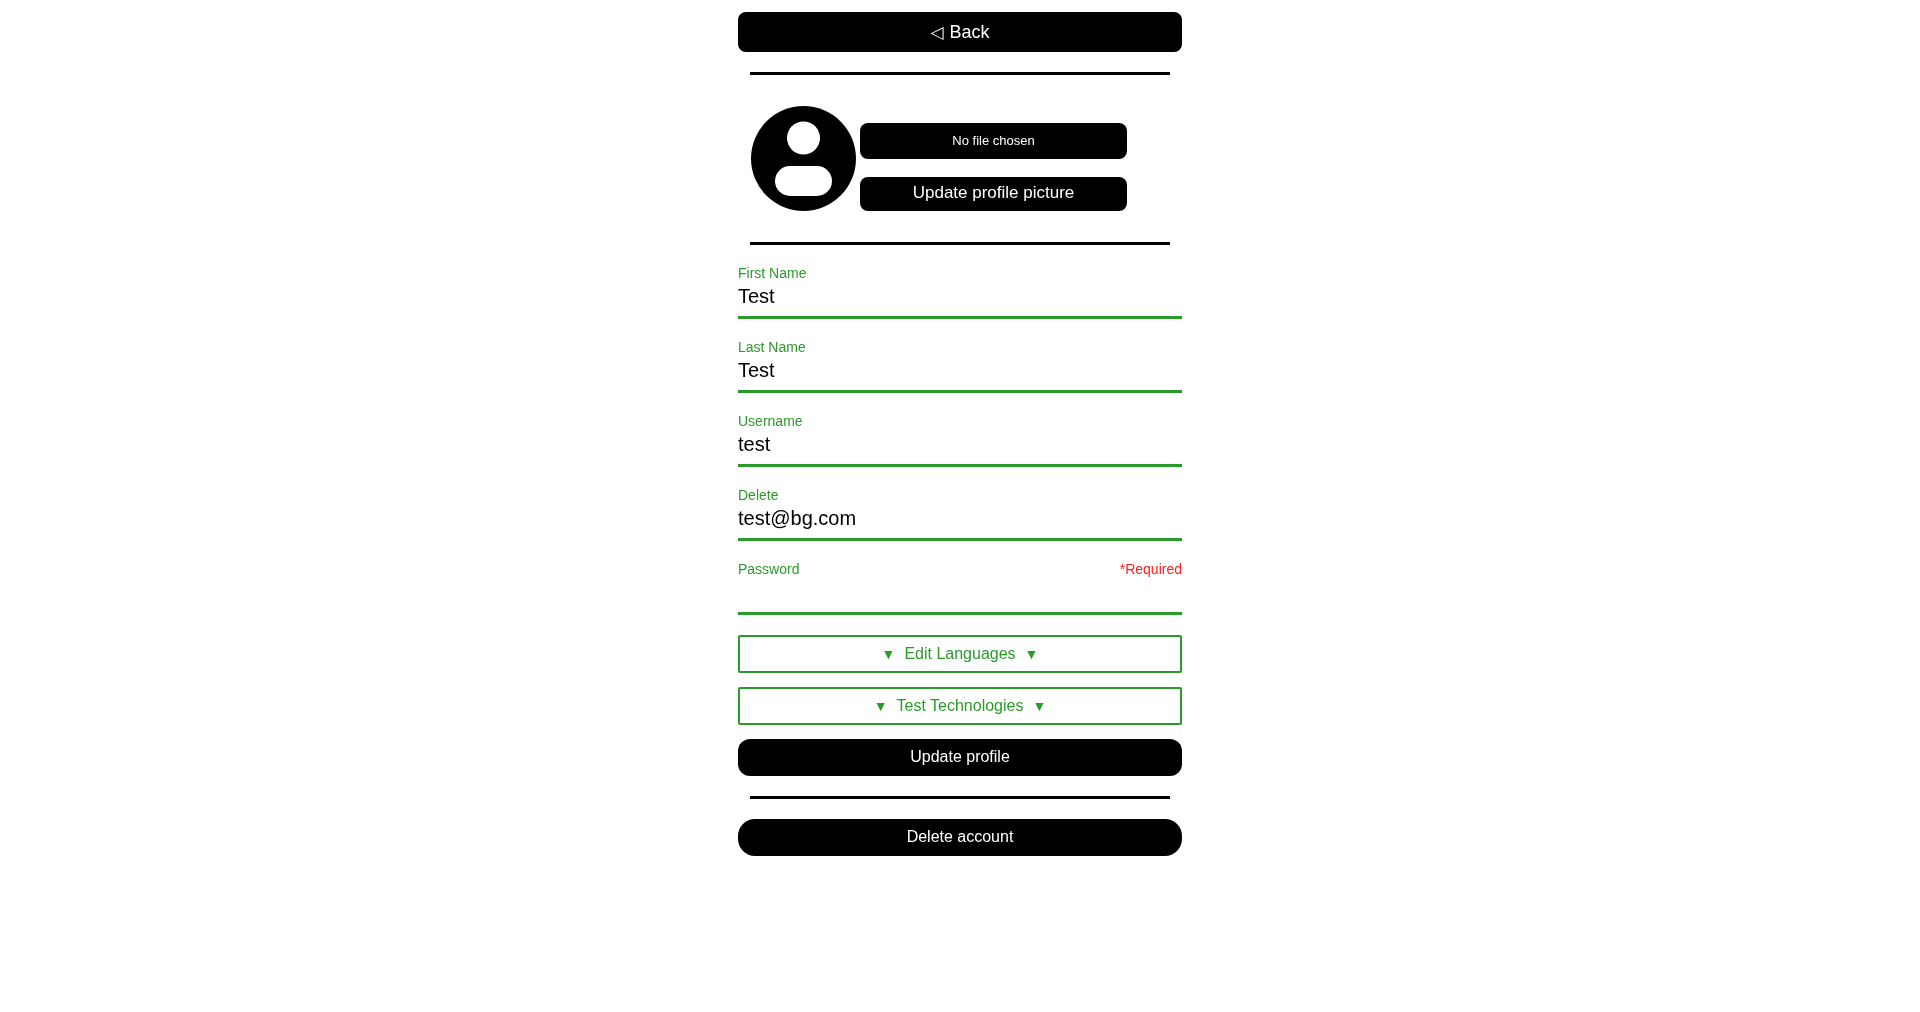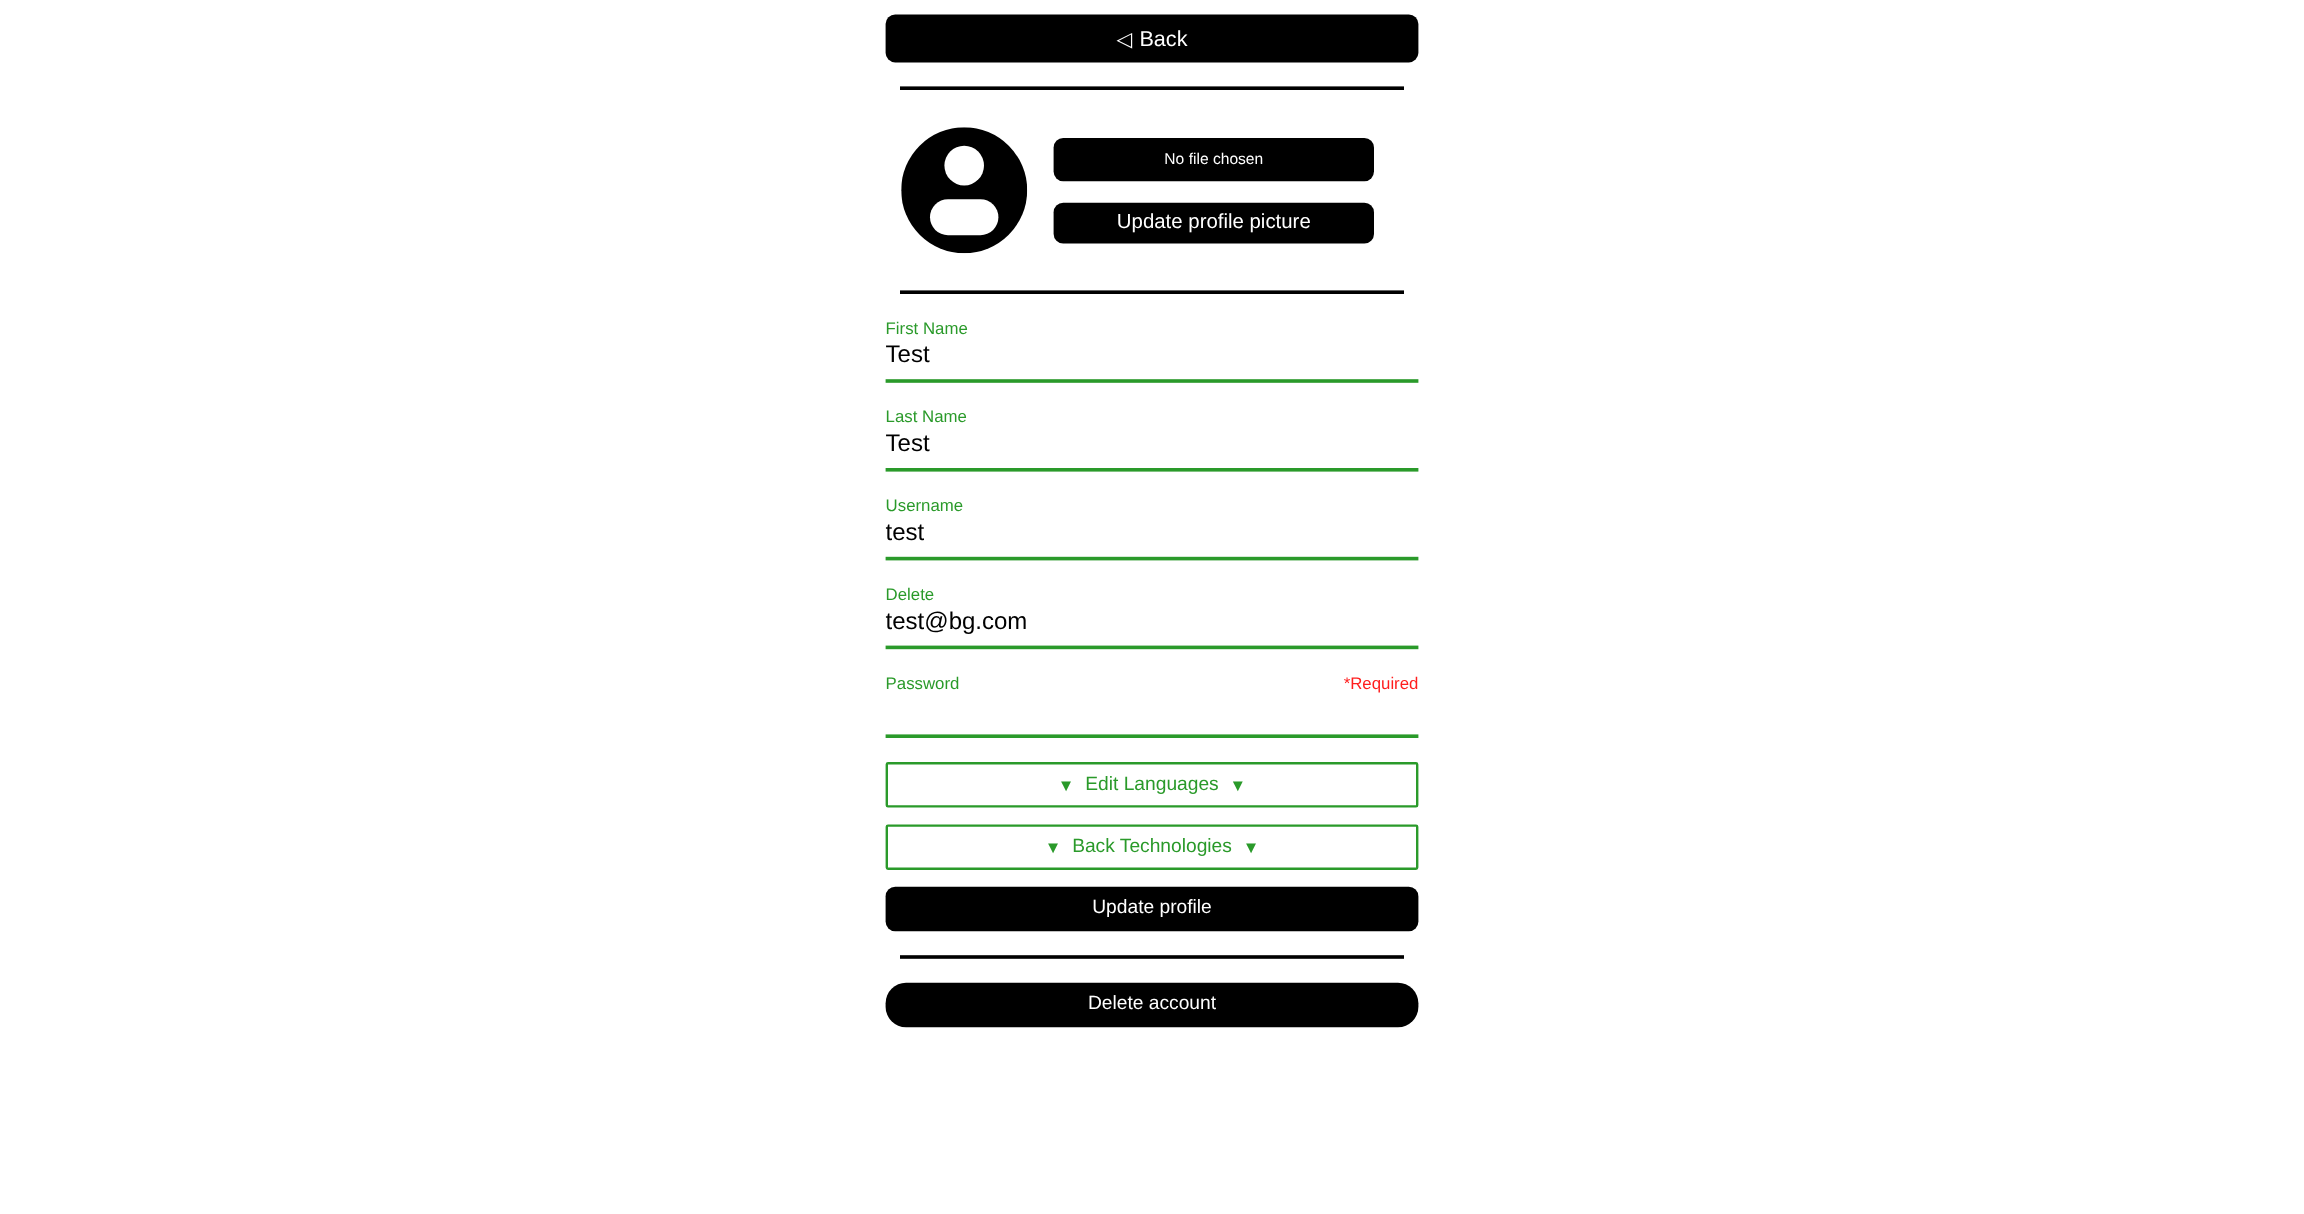--- a/index.html
+++ b/index.html
@@ -53,24 +53,24 @@
   
   .divider{
     border:none;
     border-top:3px solid var(--black);
     margin:20px 12px;
     height:0;
   }
   
   .avatar-row{
     display:flex;
-    align-items:center;
+    align-items:flex-end;
     margin:31px 0;
     padding-left:13px;
-    gap:22px;
+    gap:4px;
   }
   .avatar{
     width:105px;
     height:105px;
     flex:none;
   }
   .pic-buttons{
     display:flex;
     flex-direction:column;
     gap:18px;
@@ -127,21 +127,21 @@
     padding:8px 0;
     border-radius:2px;
     margin-bottom:14px;
   }
   .btn.outline .tri{font-size:14px;}
   .btn.fullblack{
     width:100%;
     font-size:16px;
     padding:9px 0 10px;
   }
-  .btn.update{}
+  .btn.update{border-radius:12px;}
   .btn.delete{margin-bottom:40px;border-radius:17px;}
 </style>
 </head>
 <body>
 
 <div class="container">
 
   <div class="top-buttons">
     <button type="button" class="btn black">
       <span class="back-icon">◁</span><span>Back</span>
@@ -208,21 +208,21 @@
     </div>
 
     <button type="button" class="btn outline">
       <span class="tri">▼</span>
       <span>Edit Languages</span>
       <span class="tri">▼</span>
     </button>
 
     <button type="button" class="btn outline">
       <span class="tri">▼</span>
-      <span>Back Technologies</span>
+      <span>Test Technologies</span>
       <span class="tri">▼</span>
     </button>
 
     <button type="button" class="btn black fullblack update">Update profile</button>
   </form>
 
   <hr class="divider">
 
   <button type="button" class="btn black fullblack delete">Delete account</button>
 

